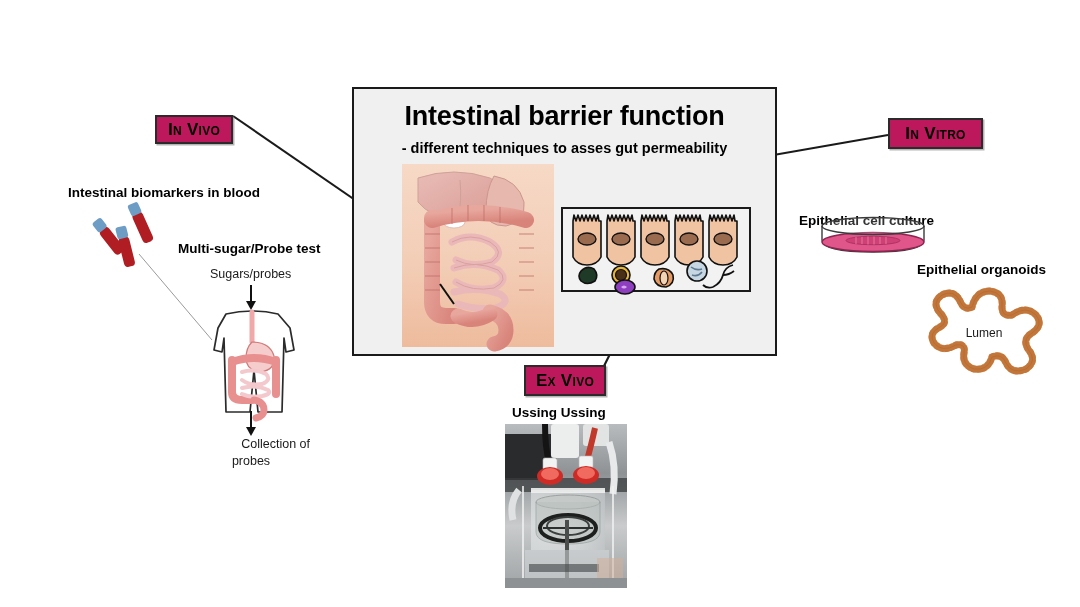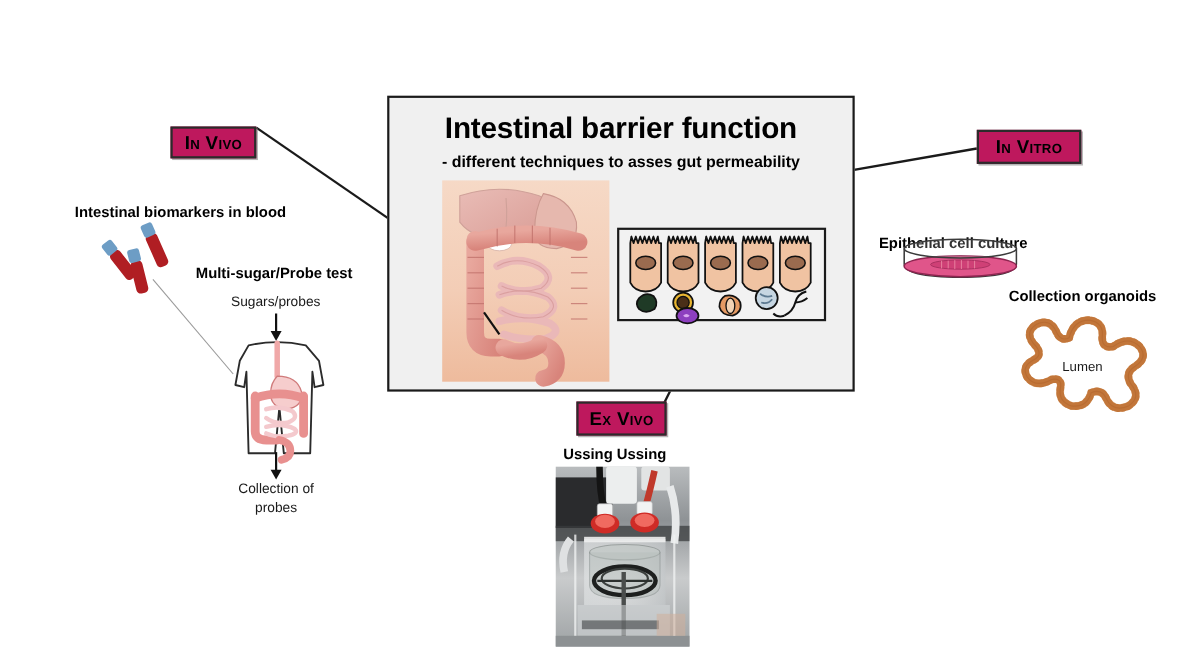--- a/index.html
+++ b/index.html
@@ -288,21 +288,21 @@
     </svg>
   </div>
 
   <div class="abs" style="left:240px; top:411px; width:22px; height:26px;">
     <svg viewBox="0 0 22 26" width="22" height="26">
       <line x1="11" y1="0" x2="11" y2="19" stroke="#111" stroke-width="2"></line>
       <path d="M11 25 L6 16 L16 16 Z" fill="#111"></path>
     </svg>
   </div>
 
-  <div class="abs cap-reg cap-center" style="left:192px; top:437px; width:118px;">Collection of</div>
+  <div class="abs cap-reg cap-center" style="left:192px; top:437px; width:118px;text-align:right;">Collection of</div>
   <div class="abs cap-reg cap-center" style="left:192px; top:454px; width:118px;">probes</div>
 
   <div class="abs cap-bold" style="left:799px; top:193px;margin-top:20px;">Epithelial cell culture</div>
 
   <div class="abs" style="left:816px; top:216px; width:114px; height:42px;">
     <svg viewBox="0 0 114 42" width="114" height="42">
 
       <path d="M6 10 L6 24 Q6 36 57 36 Q108 36 108 24 L108 10" fill="#ffffff" fill-opacity="0.35" stroke="#3b3b3b" stroke-width="1.4"></path>
 
       <ellipse cx="57" cy="26" rx="51" ry="9.5" fill="#e0558a" stroke="#8e2450" stroke-width="1.4"></ellipse>
@@ -315,21 +315,21 @@
         <line x1="52" y1="20.5" x2="52" y2="28.5"></line>
           <line x1="58" y1="20.5" x2="58" y2="28.5"></line>
         <line x1="64" y1="21" x2="64" y2="28"></line>
           <line x1="70" y1="21" x2="70" y2="28"></line>
       </g>
 
       <ellipse cx="57" cy="10" rx="51" ry="8.5" fill="#ffffff" fill-opacity="0.2" stroke="#3b3b3b" stroke-width="1.4"></ellipse>
     </svg>
   </div>
 
-  <div class="abs cap-bold" style="left:917px; top:262px;">Collection organoids</div>
+  <div class="abs cap-bold" style="left:917px; top:262px;">Epithelial organoids</div>
 
   <div class="abs" style="left:916px; top:285px; width:136px; height:90px;">
     <svg viewBox="0 0 136 90" width="136" height="90">
       <path id="organoidPath" d="M26 30 Q14 18 26 10 Q38 4 44 16 Q48 26 56 22
                Q60 6 74 6 Q88 8 86 22 Q86 32 96 30
                Q110 20 120 30 Q128 40 116 48 Q106 54 112 64
                Q122 76 110 84 Q96 90 90 78 Q86 68 76 72
                Q72 86 58 84 Q46 80 48 68 Q50 58 40 60
                Q26 68 18 58 Q12 48 24 42 Q32 38 26 30 Z" fill="none" stroke="#e3b88f" stroke-width="7" stroke-linejoin="round"></path>
       <path d="M26 30 Q14 18 26 10 Q38 4 44 16 Q48 26 56 22

